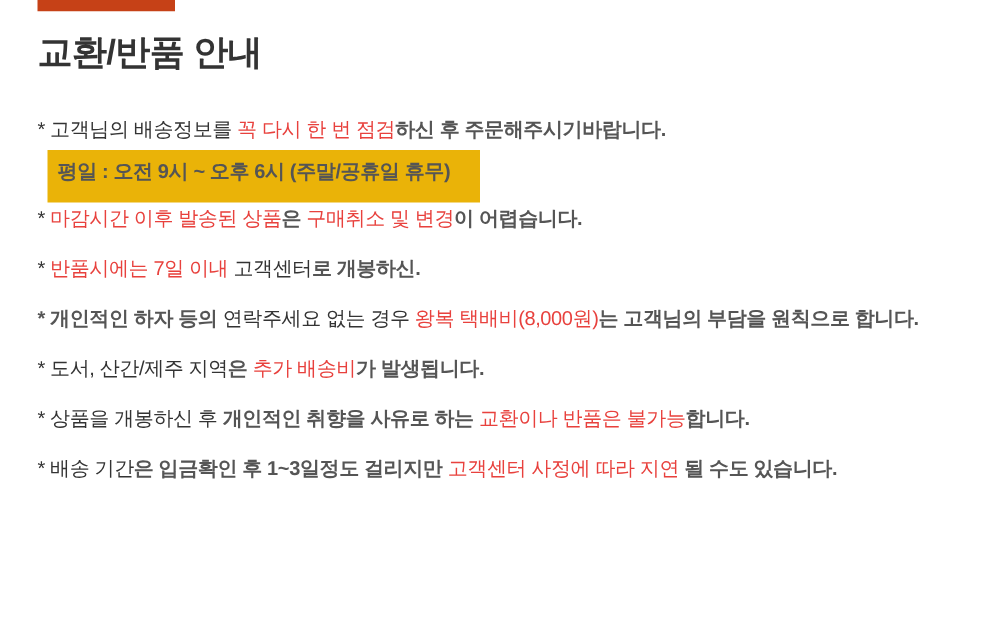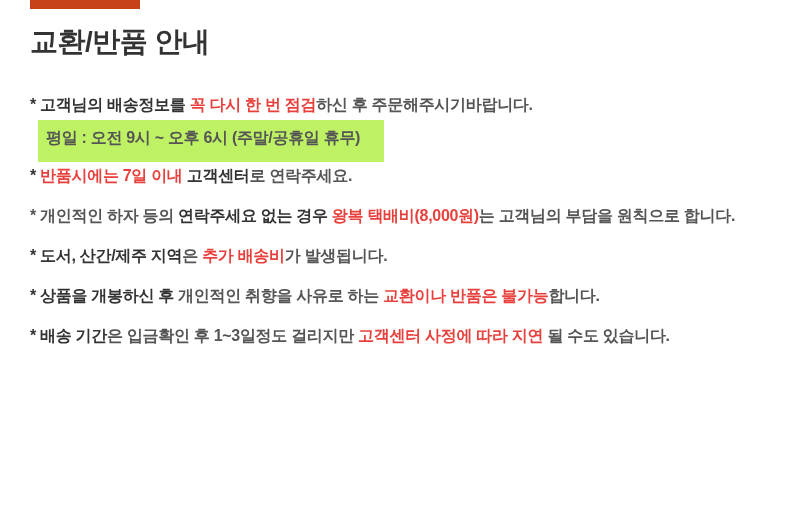--- a/index.html
+++ b/index.html
@@ -49,46 +49,47 @@
     line-height: 19px;
     letter-spacing: -0.3px;
     color: var(--plain);
     white-space: nowrap;
   }
   .notice-line .seg-plain {
     font-weight: bold;
     color: var(--plain);
   }
   .notice-line .seg-bold {
-    font-weight: bold;
+    font-weight: normal;
     color: var(--dark);
   }
   .notice-line .seg-red {
-    font-weight: bold;
+    font-weight: normal;
     color: var(--red);
   }
   .notice-line.sub {
     padding-left: 16px;
     margin-top: -7px;
     margin-bottom: 19px;
   }
   .highlight {
-    background: #bef264;
+    background: #eab308;
     padding: 9px 24px 16px 8px;
     margin: -9px 0 -16px -8px;
   }
 </style>
 </head>
 <body>
 
 <div class="page">
   <div class="accent-bar"></div>
   <h1 class="title">교환/반품 안내</h1>
   <div class="notices">
       <p class="notice-line"><span class="seg-bold">* 고객님의 배송정보를</span><span class="seg-plain"> </span><span class="seg-red">꼭 다시 한 번 점검</span><span class="seg-plain">하신 후 주문해주시기바랍니다.</span></p>
       <p class="notice-line sub"><span class="highlight"><span class="seg-plain">평일 : 오전 9시 ~ 오후 6시 (주말/공휴일 휴무)</span></span></p>
-      <p class="notice-line"><span class="seg-bold">* </span><span class="seg-red">반품시에는 7일 이내</span><span class="seg-plain"> </span><span class="seg-bold">고객센터</span><span class="seg-plain">로 연락주세요.</span></p>
+      <p class="notice-line"><span class="seg-bold">* </span><span class="seg-red">마감시간 이후 발송된 상품</span><span class="seg-plain">은 </span><span class="seg-red">구매취소 및 변경</span><span class="seg-plain">이 어렵습니다.</span></p>
+      <p class="notice-line"><span class="seg-bold">* </span><span class="seg-red">반품시에는 7일 이내</span><span class="seg-plain"> </span><span class="seg-bold">고객센터</span><span class="seg-plain">로 개봉하신.</span></p>
       <p class="notice-line"><span class="seg-plain">* 개인적인 하자 등의 </span><span class="seg-bold">연락주세요 없는 경우</span><span class="seg-plain"> </span><span class="seg-red">왕복 택배비(8,000원)</span><span class="seg-plain">는 고객님의 부담을 원칙으로 합니다.</span></p>
       <p class="notice-line"><span class="seg-bold">* 도서, 산간/제주 지역</span><span class="seg-plain">은 </span><span class="seg-red">추가 배송비</span><span class="seg-plain">가 발생됩니다.</span></p>
       <p class="notice-line"><span class="seg-bold">* 상품을 개봉하신 후</span><span class="seg-plain"> 개인적인 취향을 사유로 하는 </span><span class="seg-red">교환이나 반품은 불가능</span><span class="seg-plain">합니다.</span></p>
       <p class="notice-line"><span class="seg-bold">* 배송 기간</span><span class="seg-plain">은 입금확인 후 1~3일정도 걸리지만 </span><span class="seg-red">고객센터 사정에 따라 지연</span><span class="seg-plain"> 될 수도 있습니다.</span></p>
     </div>
 </div>
 
 </body></html>

